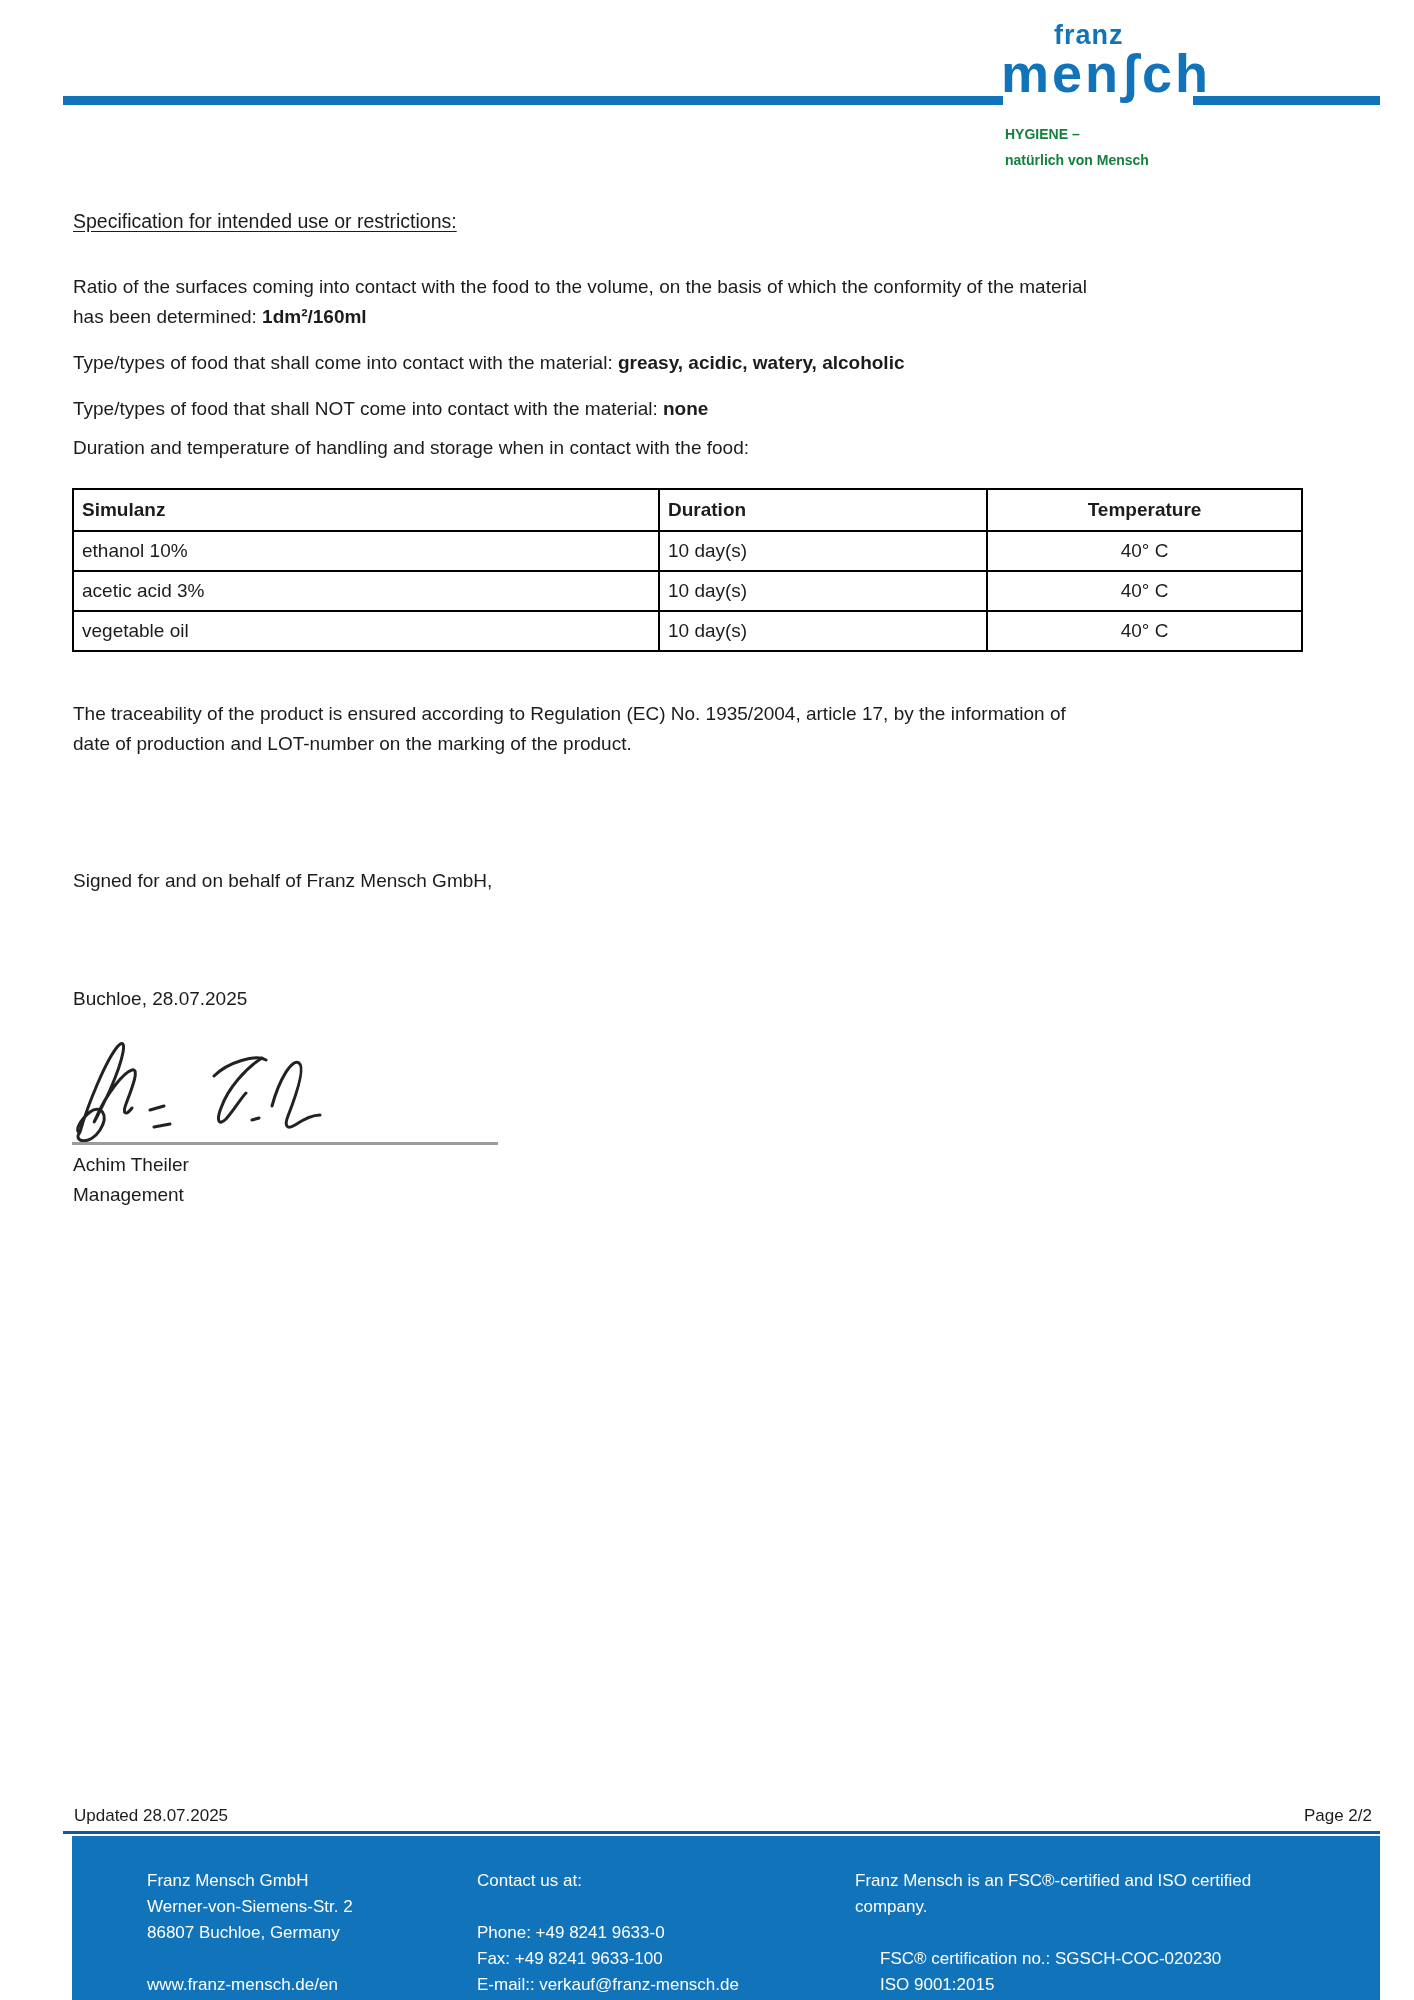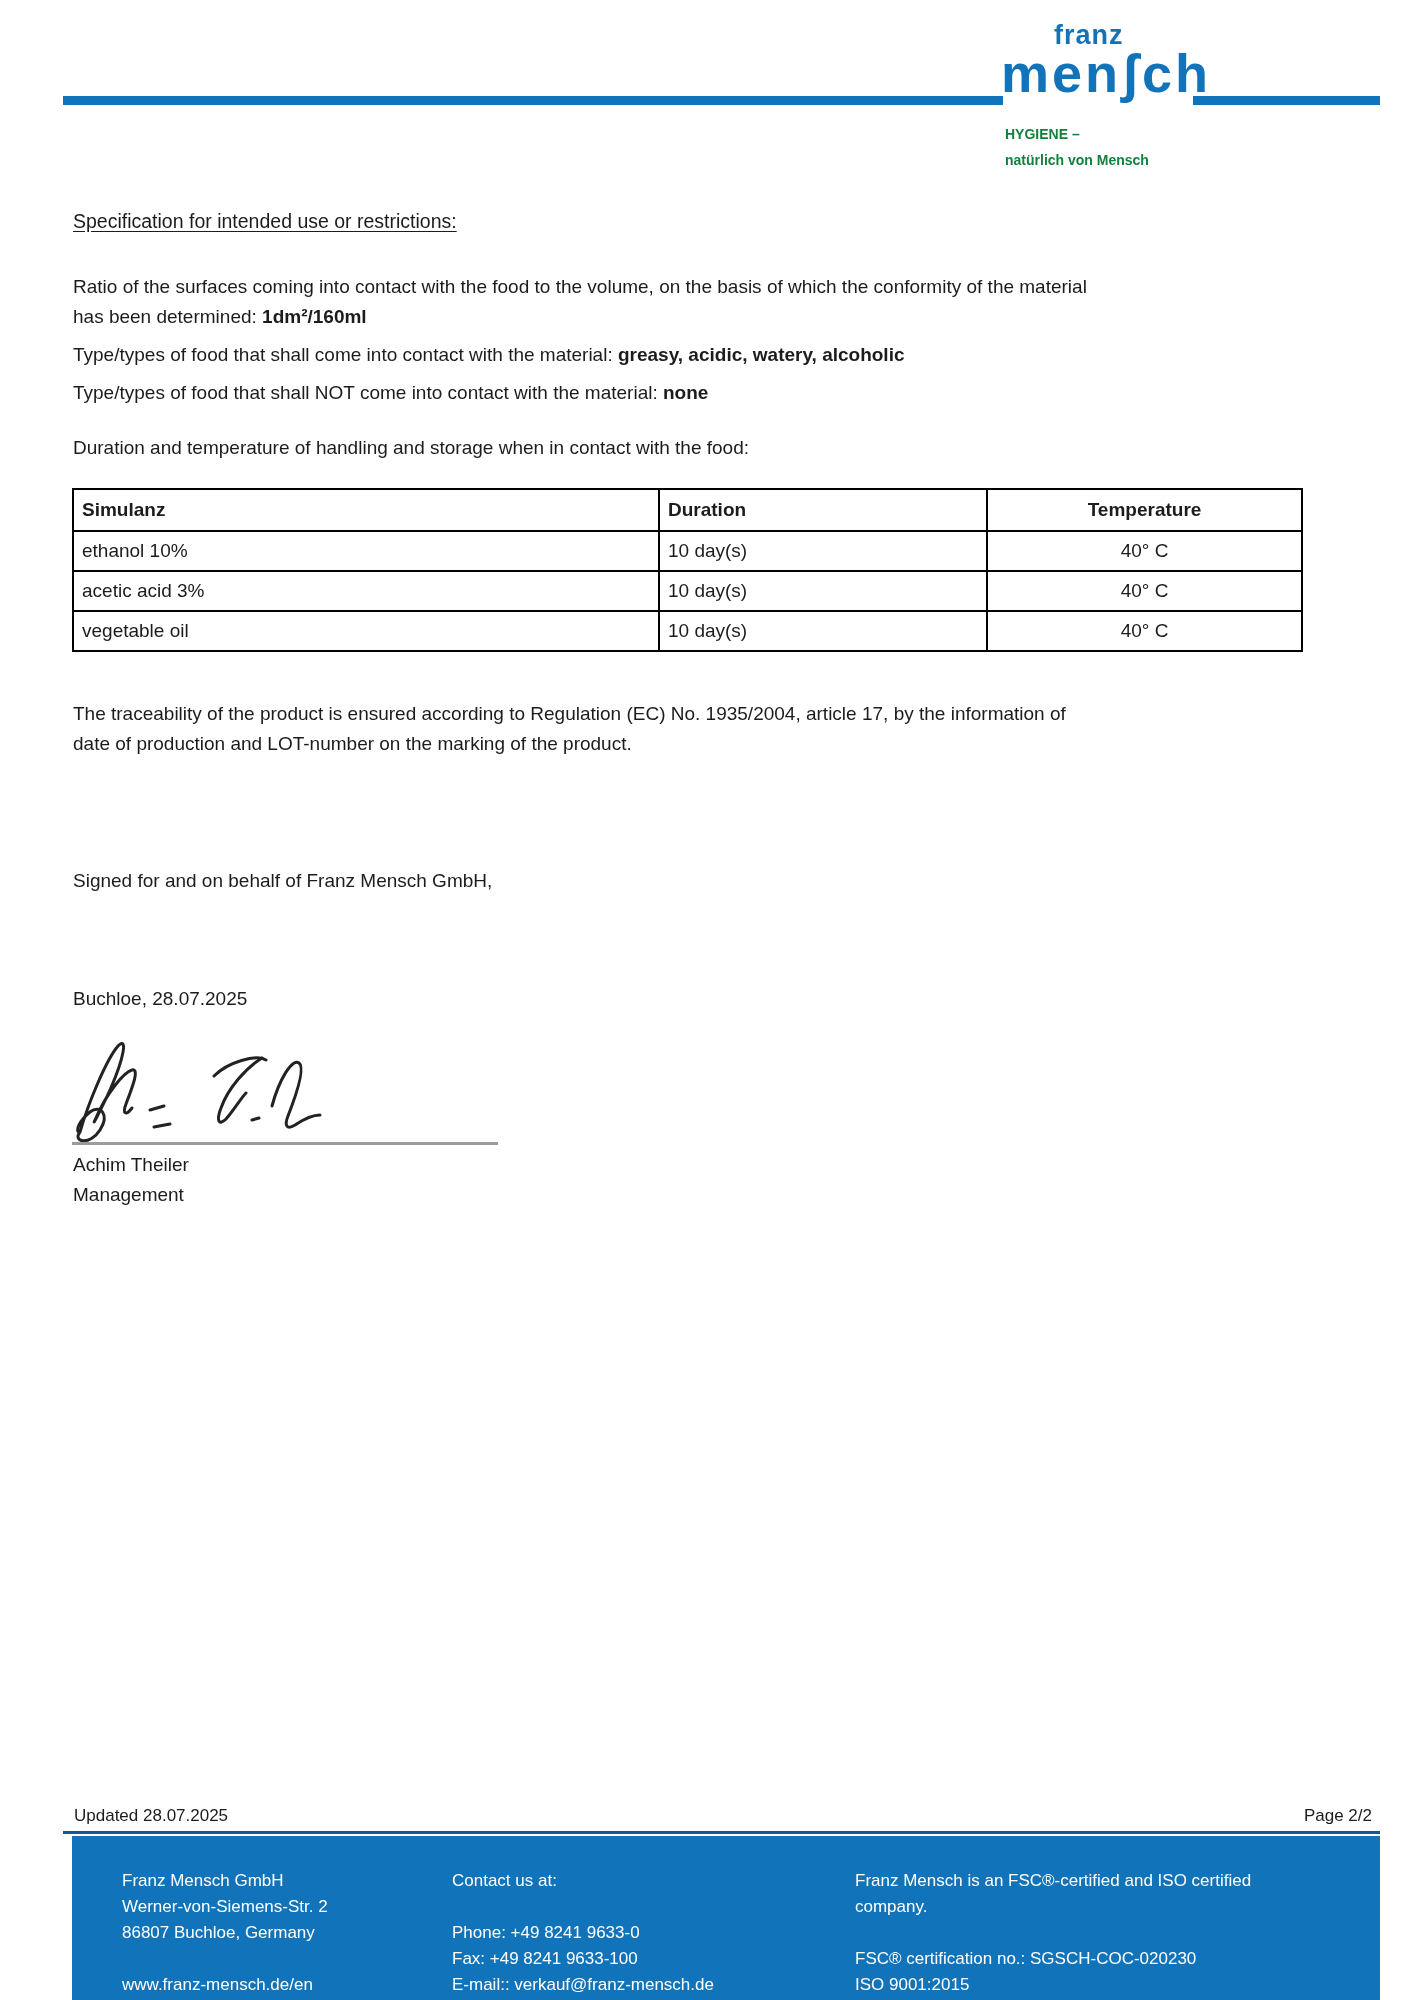--- a/index.html
+++ b/index.html
@@ -28,21 +28,21 @@
     font-size:14px; font-weight:bold; color:#15803d; line-height:26px;
   }
   
   .heading {
     position:absolute; left:73px; top:210px;
     font-size:19.5px; text-decoration:underline; text-underline-offset:3px;
   }
   .para { font-size:19px; line-height:30px; }
   .block-ratio { position:absolute; left:73px; top:272px; width:1020px; }
   .block-ratio p { margin:0; }
-  .block-ratio p + p { margin-top:8px; }
+  .block-ratio p + p { margin-top:16px; }
   .block-duration { position:absolute; left:73px; top:433px; width:1020px; }
   .block-trace { position:absolute; left:73px; top:699px; width:1020px; }
   .block-signed { position:absolute; left:73px; top:866px; width:1020px; }
   .block-place  { position:absolute; left:73px; top:984px; width:1020px; }
   
   .spec-table {
     position:absolute; left:72px; top:488px;
     border-collapse:collapse; table-layout:fixed;
     width:1175px; font-size:19px;
   }
@@ -61,21 +61,21 @@
   .meta-page    { position:absolute; right:42px; top:1806px; font-size:17px; }
   .footer-topline { position:absolute; left:63px; top:1831px; width:1317px; height:3px; background:#0f5a9c; }
   .footer-box {
     position:absolute; left:72px; top:1836px; width:1308px; height:164px;
     background:#1173b9; color:#ffffff; font-size:17px;
   }
   .fcol { position:absolute; top:32px; }
   .fcol-1 { left:50px; }
   .fcol-2 { left:380px; }
   .fcol-3 { left:783px; width:440px; }
-  .fline { height:26px; line-height:26px; white-space:nowrap; }
+  .fline { height:26px; line-height:26px; white-space:nowrap;margin-left:25px; }
   .fpara { line-height:26px; }
   .fspacer { height:26px; }
   b { font-weight:bold; }
 </style>
 </head>
 <body>
 
 <div class="page">
 
   <div class="rule-left"></div>

